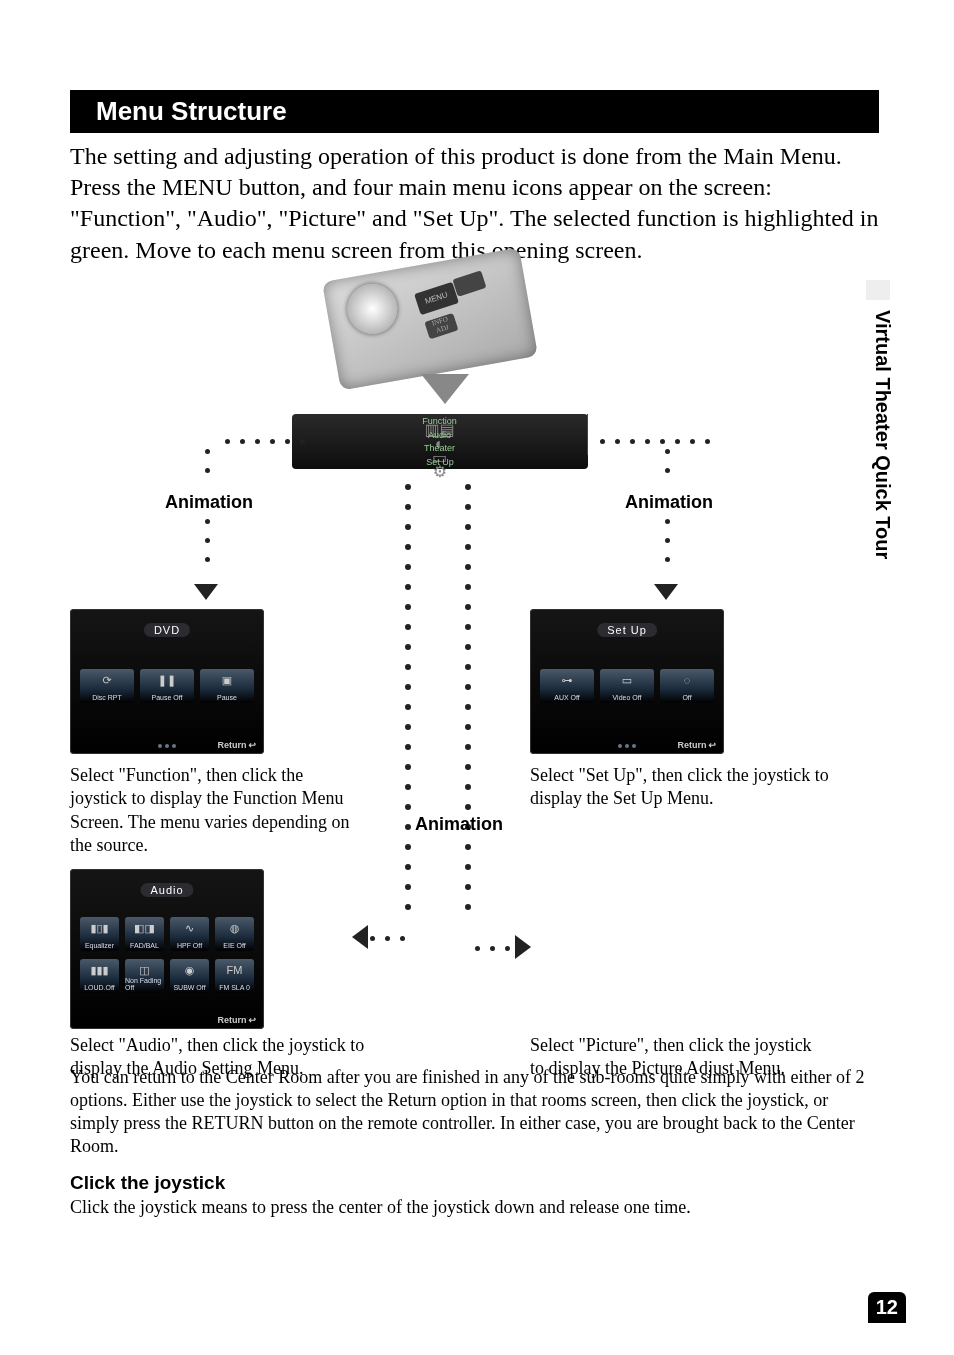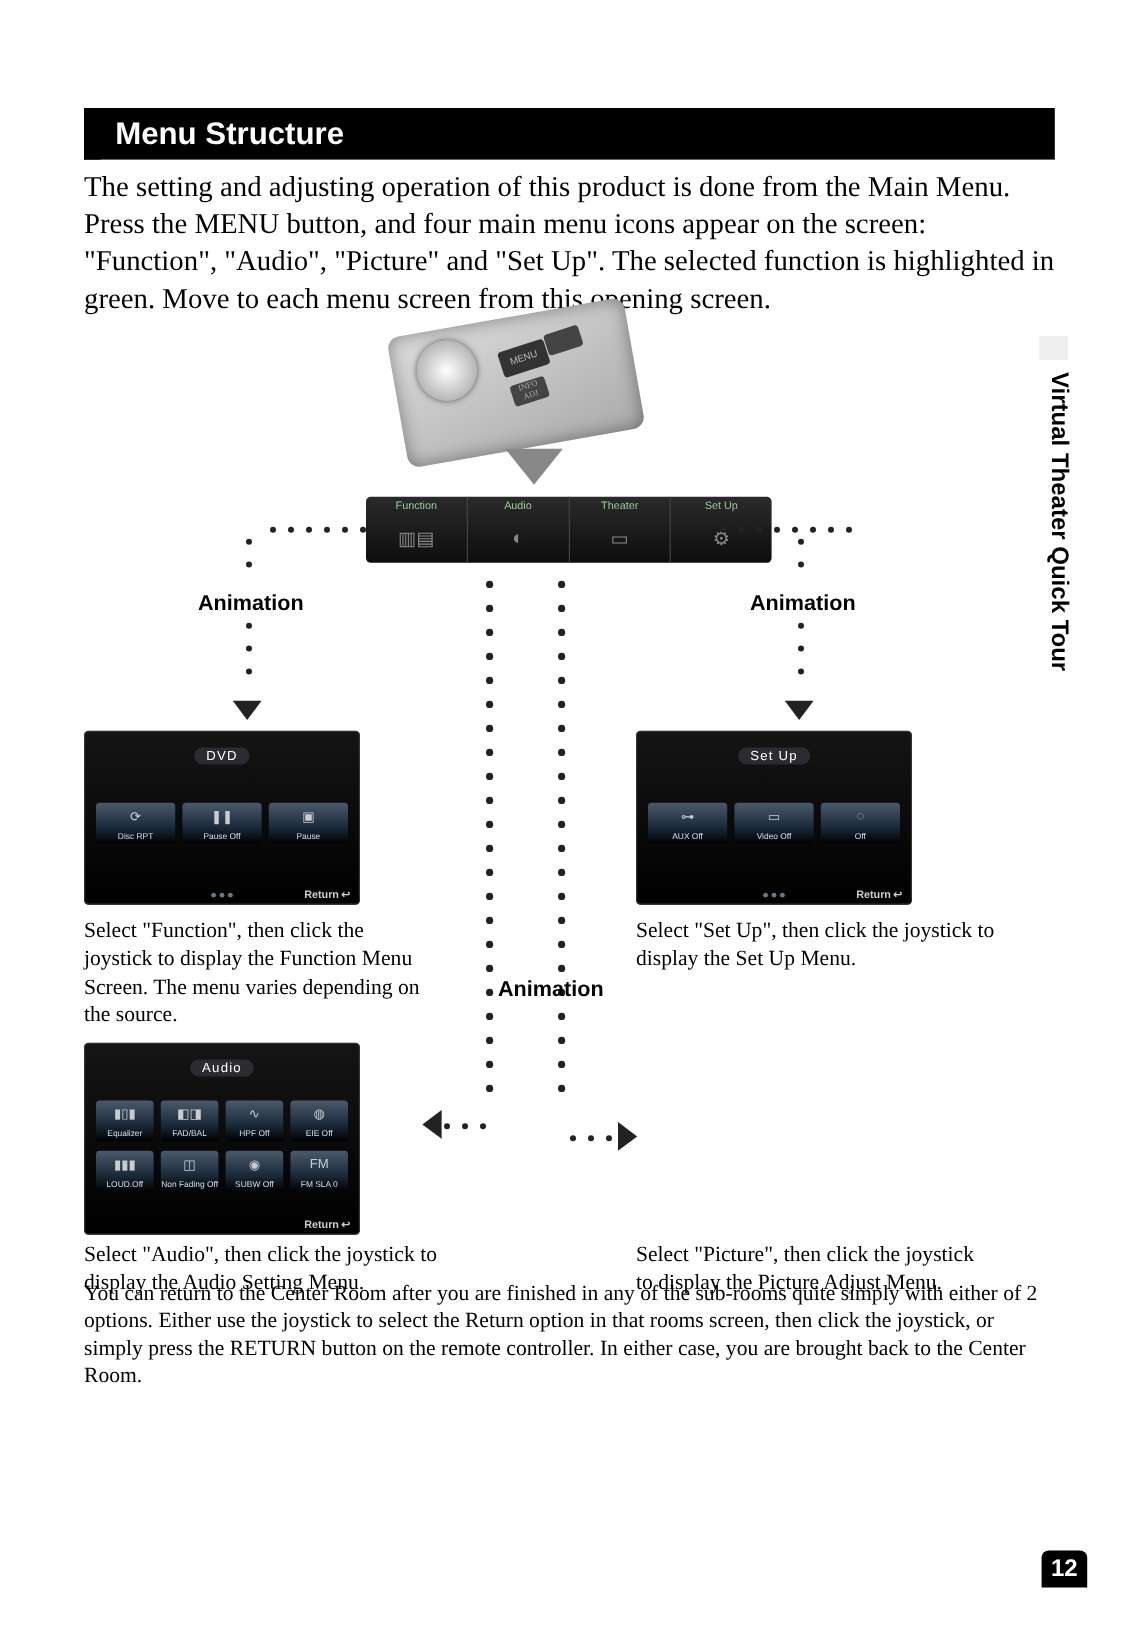--- a/index.html
+++ b/index.html
@@ -72,27 +72,28 @@
     left: 50%;
     transform: translateX(-50%);
     width: 0; height: 0;
     border-left: 24px solid transparent;
     border-right: 24px solid transparent;
     border-top: 30px solid #888;
   }
 
   .menu-bar {
     position: absolute;
-    left: 235px;
+    left: 222px;
     top: 140px;
-    width: 338px;
+    width: 296px;
     height: 55px;
     background: linear-gradient(#2a2a2a, #0d0d0d);
     border-radius: 4px;
     display: flex;
+    flex-direction: column;
   }
   .menu-cell {
     flex: 1;
     border-right: 1px solid #444;
     position: relative;
     text-align: center;
   }
   .menu-cell:last-child { border-right: none; }
   .menu-cell .lbl {
     position:absolute; top:2px; left:0; right:0;
@@ -135,21 +136,21 @@
   .small-arrow-left {
     position:absolute;
     width:0; height:0;
     border-top: 12px solid transparent;
     border-bottom: 12px solid transparent;
     border-right: 16px solid #222;
   }
 
   .screen {
     position: absolute;
-    width: 230px;
+    width: 194px;
     height: 145px;
     background: linear-gradient(#151515,#000);
     border-radius: 4px;
     box-shadow: 0 0 0 1px #333 inset;
     overflow: hidden;
   }
   .screen .title-band {
     position:absolute; top:14px; left:50%; transform:translateX(-50%);
     color:#fff; font-family:Arial; font-size:11px; letter-spacing:1px;
     background: rgba(60,60,70,0.6); padding:1px 10px; border-radius:8px;
@@ -464,16 +465,18 @@
     </div>
     <div class="caption" style="left:0px; top:760px; width:300px;">Select "Audio", then click the joystick to display the Audio Setting Menu.</div>
 
     <div class="caption" style="left:460px; top:760px; width:300px;">Select "Picture", then click the joystick to display the Picture Adjust Menu.</div>
 
   </div>
 
 
   <p class="bodytext">You can return to the Center Room after you are finished in any of the sub-rooms quite simply with either of 2 options. Either use the joystick to select the Return option in that rooms screen, then click the joystick, or simply press the RETURN button on the remote controller. In either case, you are brought back to the Center Room.</p>
 
+  <div class="subhead">Click the joystick</div>
+  <p class="bodytext">Click the joystick means to press the center of the joystick down and release one time.</p>
 
 </div>
 
 <div class="pagenum">12</div>
 
 </body></html>

